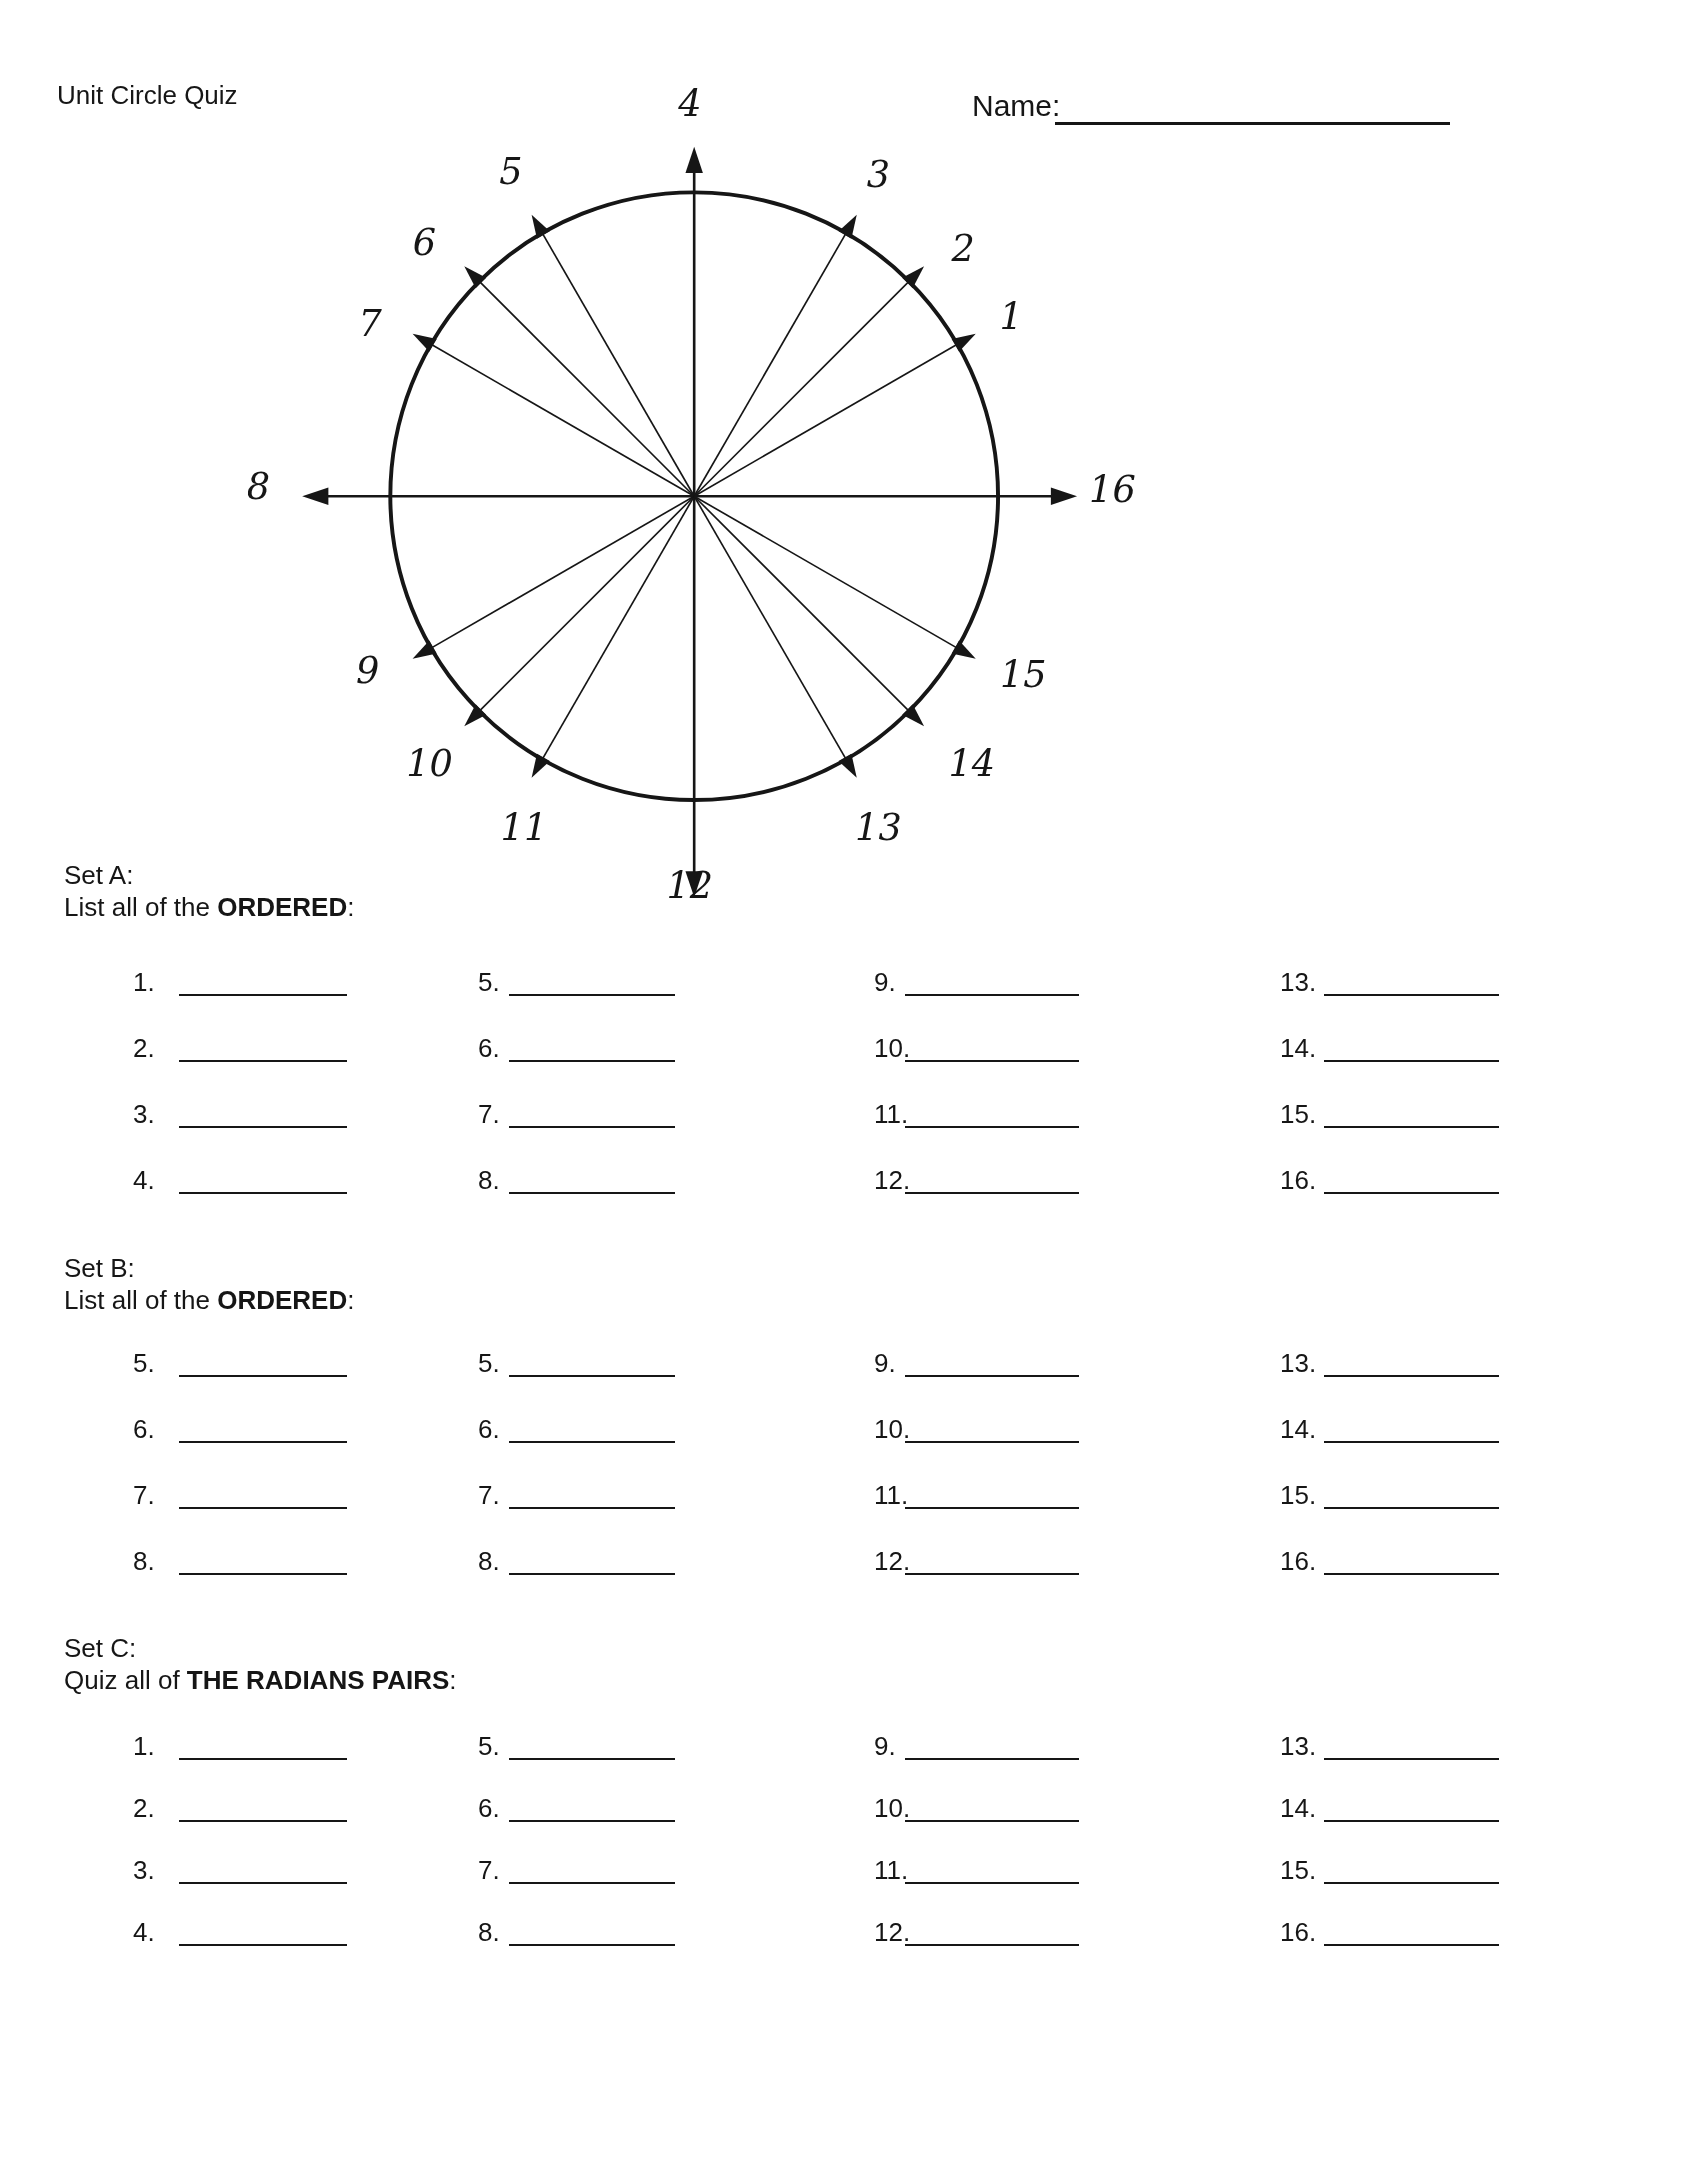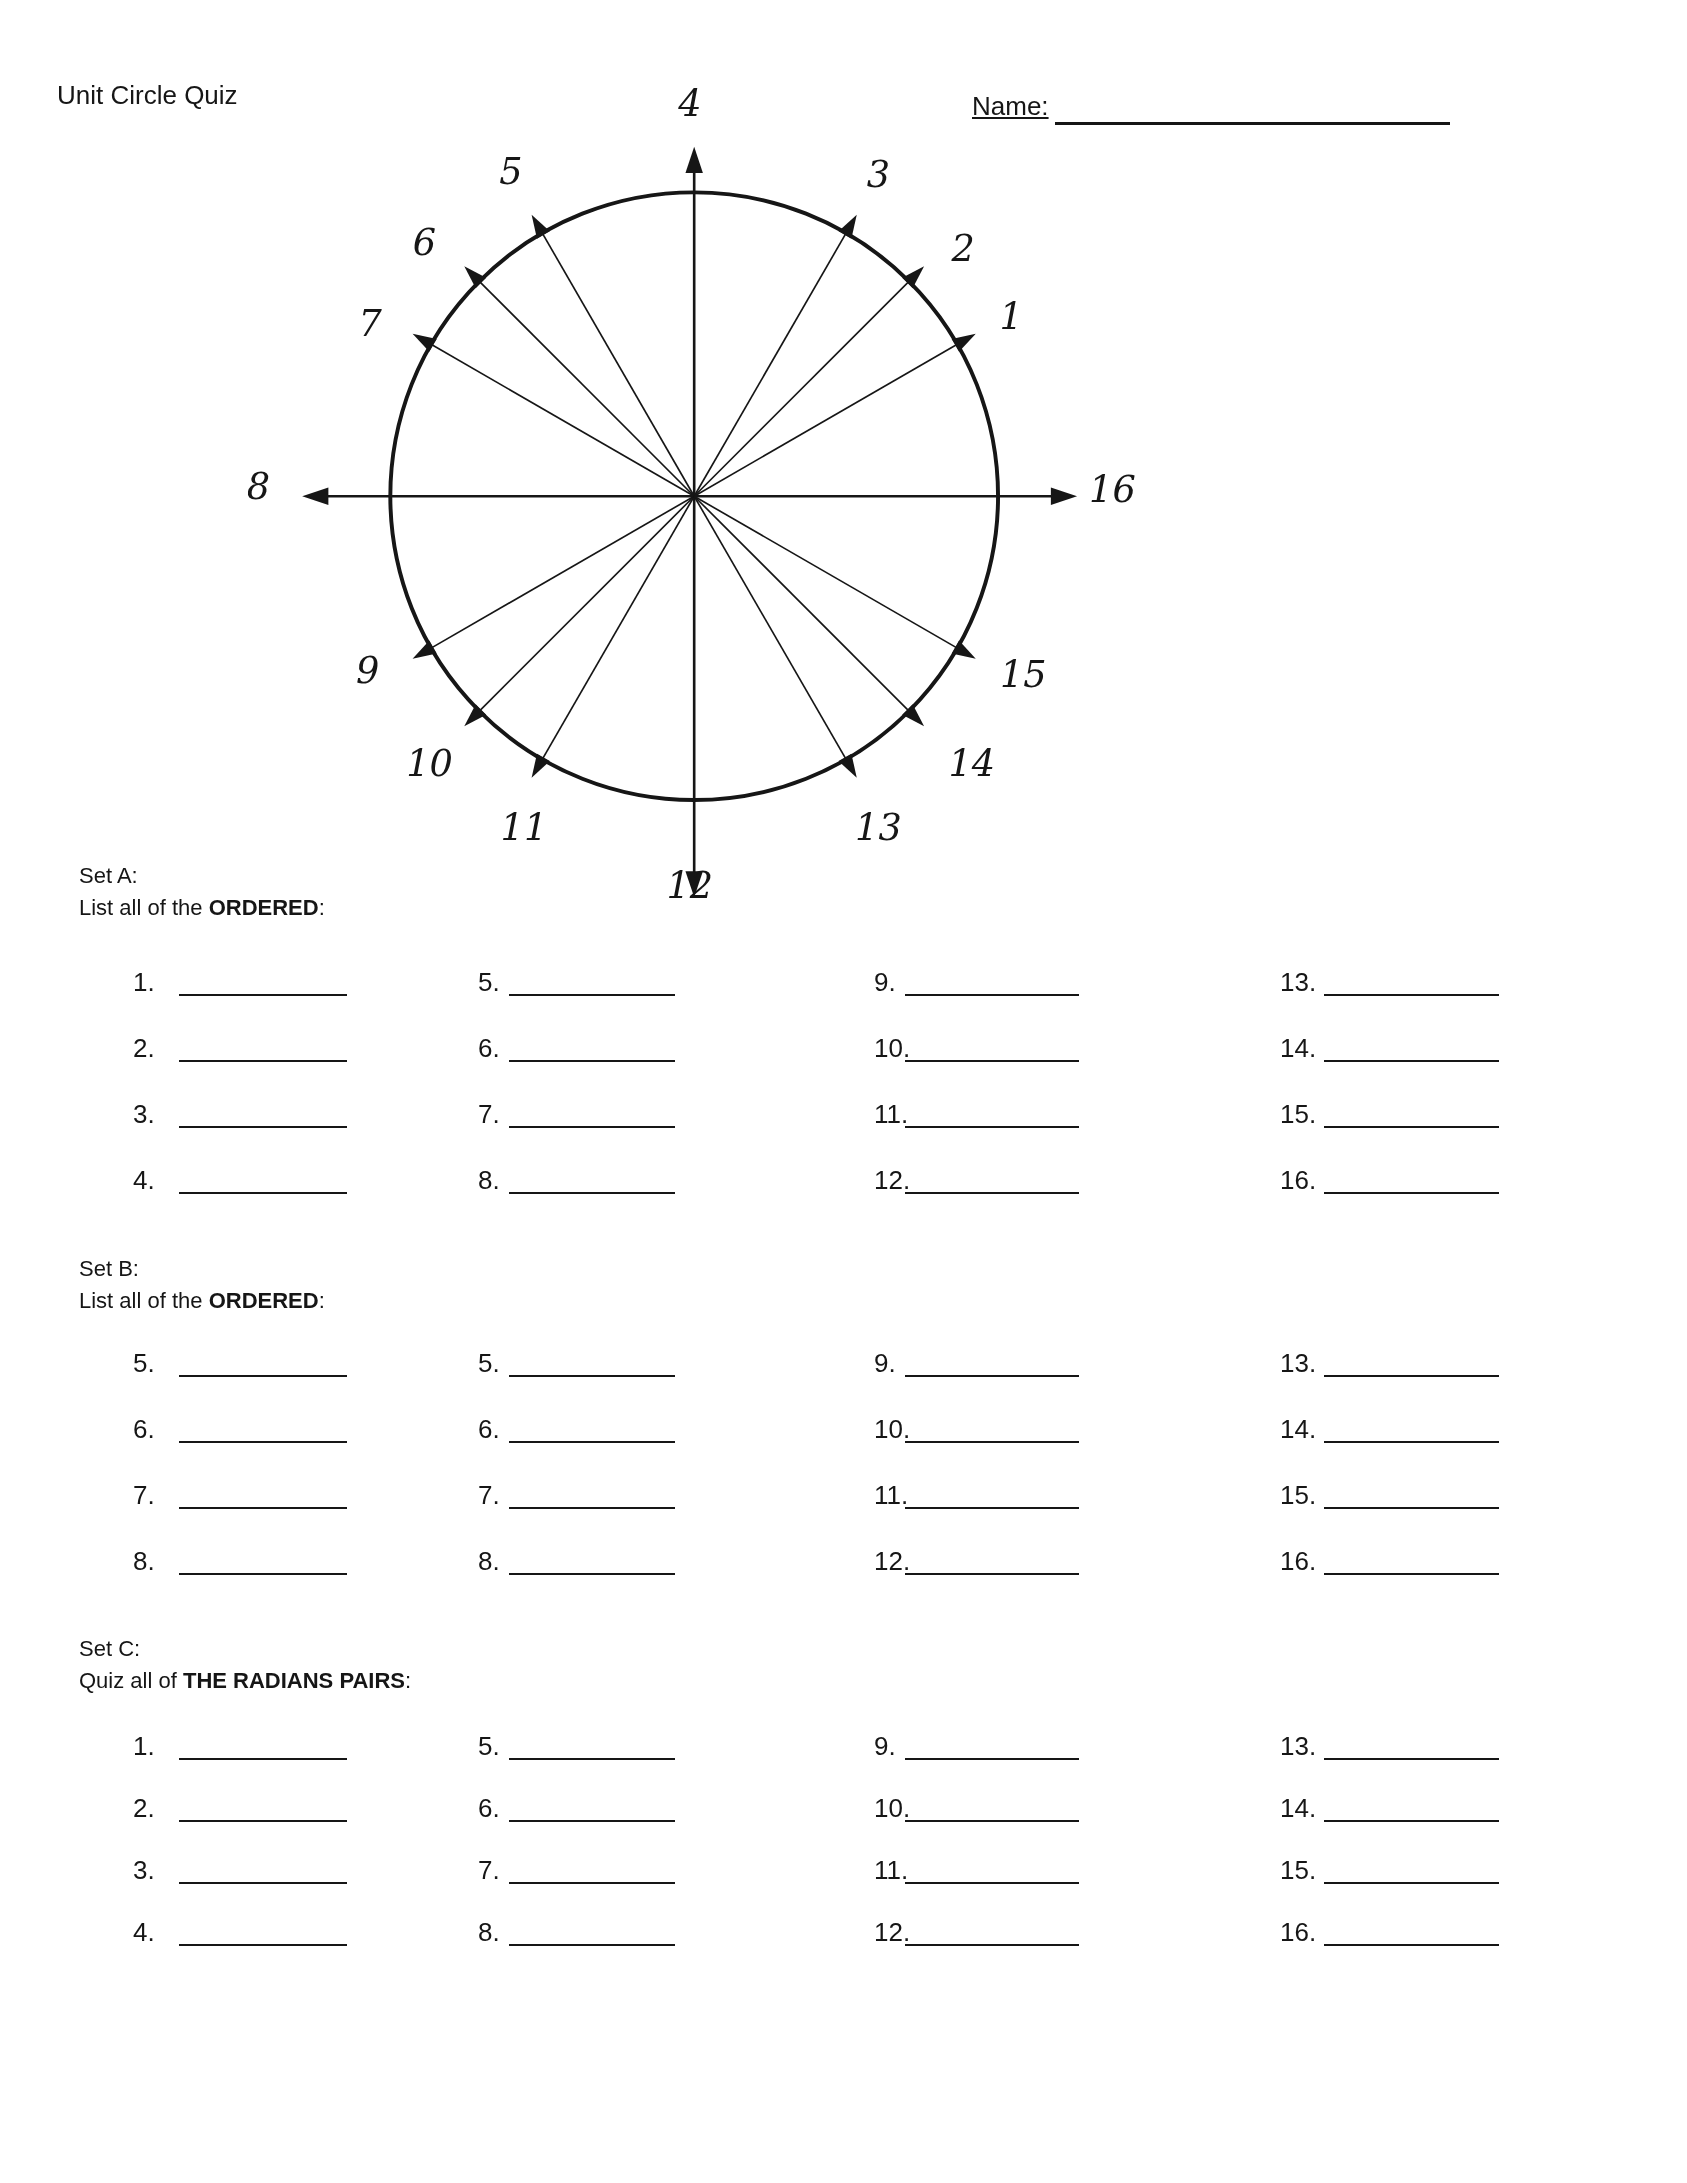--- a/index.html
+++ b/index.html
@@ -20,23 +20,22 @@
     position: absolute;
     left: 57px;
     top: 80px;
     font-size: 26px;
     line-height: 30px;
   }
   .name-label {
     position: absolute;
     left: 972px;
     top: 91px;
-    font-size: 26px;
+    font-size: 30px;
     line-height: 30px;
-    text-decoration: underline;
   }
   .name-line {
     position: absolute;
     left: 1055px;
     top: 122px;
     width: 395px;
     height: 0;
     border-bottom: 3.5px solid #161616;
   }
   #diagram-svg {
@@ -57,22 +56,22 @@
     position: absolute;
     left: 0;
     width: 100%;
     height: 0;
   }
   #set-A { top: 859px;  --rows-top: 108px; --row-gap: 66px; }
   #set-B { top: 1252px; --rows-top: 96px; --row-gap: 66px; }
   #set-C { top: 1632px; --rows-top: 99px; --row-gap: 62px; }
   .set-heading, .set-subheading {
     position: absolute;
-    left: 79px;
-    font-size: 22px;
+    left: 64px;
+    font-size: 26px;
     line-height: 33px;
     white-space: pre;
   }
   .set-heading { top: 0; }
   .set-subheading { top: 32px; }
   .set-subheading b { font-weight: bold; }
   .cell {
     position: absolute;
     top: calc(var(--rows-top) + var(--r) * var(--row-gap));
     height: 35px;

